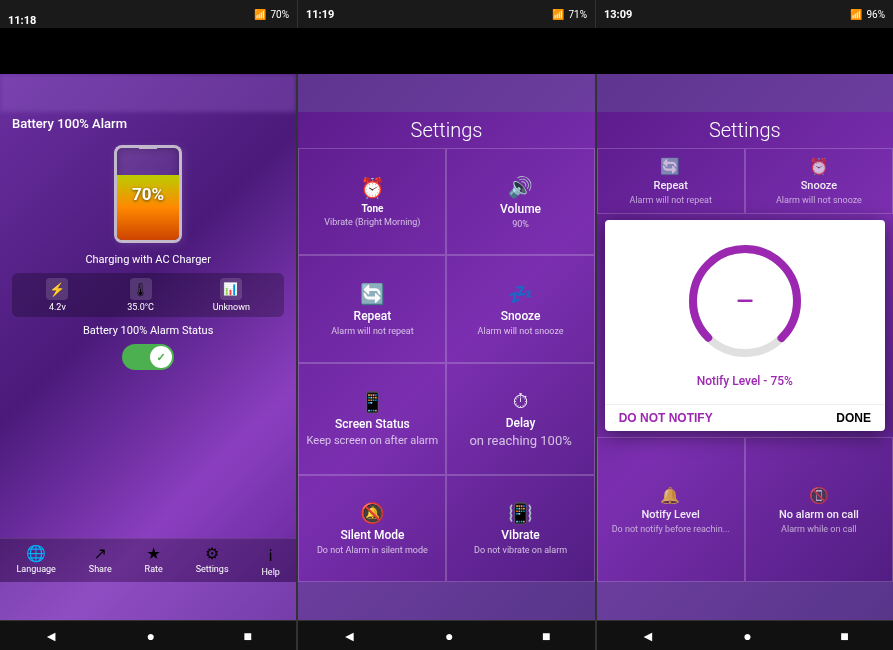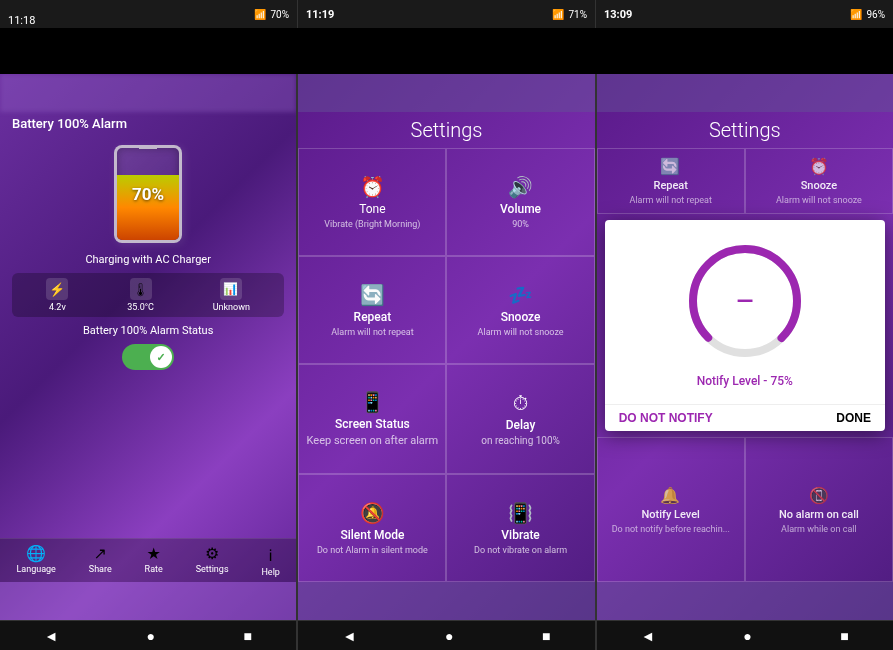--- a/index.html
+++ b/index.html
@@ -35,21 +35,21 @@
     }
   </style>
 </head>
 <body>
 
 <div style="width:893px; height:650px; display:flex; flex-direction:column;">
 
   <div style="display:flex; height:28px; background:#000;">
 
     <div style="flex:1; display:flex; align-items:center; justify-content:space-between; padding:0 8px; background:#1a1a1a;">
-      <span style="color:#fff; font-size:11px; font-weight:normal;margin-top:12px;">11:18</span>
+      <span style="color:#fff; font-size:11px; font-weight:bold;margin-top:12px;">11:18</span>
       <div style="display:flex; align-items:center; gap:4px; color:#fff; font-size:10px;">
         <span>📶</span>
         <span>70%</span>
       </div>
     </div>
     <div style="width:1px; background:#333;"></div>
 
     <div style="flex:1; display:flex; align-items:center; justify-content:space-between; padding:0 8px; background:#1a1a1a;">
       <span style="color:#fff; font-size:11px; font-weight:bold;">11:19</span>
       <div style="display:flex; align-items:center; gap:4px; color:#fff; font-size:10px;">
@@ -156,21 +156,21 @@
     <div class="screen2">
 
       <div style="height:38px; background:rgba(100,80,150,0.5);"></div>
 
       <div style="color:#fff; font-size:20px; text-align:center; padding:6px 0; font-weight:300;">Settings</div>
 
       <div style="display:grid; grid-template-columns:1fr 1fr; flex:1;">
 
         <div style="border:1px solid rgba(255,255,255,0.2); display:flex; flex-direction:column; align-items:center; justify-content:center; padding:10px 6px; gap:3px; cursor:pointer;">
           <span style="font-size:20px; color:#fff;">⏰</span>
-          <span style="color:#fff; font-size:12px; font-weight:400;">Tone</span>
+          <span style="color:#fff; font-size:10px; font-weight:700;">Tone</span>
           <span style="color:rgba(255,255,255,0.7); font-size:9px; text-align:center;">Vibrate (Bright Morning)</span>
         </div>
 
         <div style="border:1px solid rgba(255,255,255,0.2); display:flex; flex-direction:column; align-items:center; justify-content:center; padding:10px 6px; gap:3px; cursor:pointer;">
           <span style="font-size:20px; color:#fff;">🔊</span>
           <span style="color:#fff; font-size:12px; font-weight:500;">Volume</span>
           <span style="color:rgba(255,255,255,0.7); font-size:9px;">90%</span>
         </div>
 
         <div style="border:1px solid rgba(255,255,255,0.2); display:flex; flex-direction:column; align-items:center; justify-content:center; padding:10px 6px; gap:3px; cursor:pointer;">
@@ -187,21 +187,21 @@
 
         <div style="border:1px solid rgba(255,255,255,0.2); display:flex; flex-direction:column; align-items:center; justify-content:center; padding:10px 6px; gap:3px; cursor:pointer;">
           <span style="font-size:20px; color:#fff;">📱</span>
           <span style="color:#fff; font-size:12px; font-weight:500;">Screen Status</span>
           <span style="color:rgba(255,255,255,0.7); font-size:11px; text-align:left;">Keep screen on after alarm</span>
         </div>
 
         <div style="border:1px solid rgba(255,255,255,0.2); display:flex; flex-direction:column; align-items:center; justify-content:center; padding:10px 6px; gap:3px; cursor:pointer;">
           <span style="font-size:20px; color:#fff;">⏱</span>
           <span style="color:#fff; font-size:12px; font-weight:500;">Delay</span>
-          <span style="color:rgba(255,255,255,0.7); font-size:10px; text-align:right;">on reaching 100%</span>
+          <span style="color:rgba(255,255,255,0.7); font-size:13px; text-align:right;">on reaching 100%</span>
         </div>
 
         <div style="border:1px solid rgba(255,255,255,0.2); display:flex; flex-direction:column; align-items:center; justify-content:center; padding:10px 6px; gap:3px; cursor:pointer;">
           <span style="font-size:20px; color:#fff;">🔕</span>
           <span style="color:#fff; font-size:12px; font-weight:500;">Silent Mode</span>
           <span style="color:rgba(255,255,255,0.7); font-size:9px; text-align:center;">Do not Alarm in silent mode</span>
         </div>
 
         <div style="border:1px solid rgba(255,255,255,0.2); display:flex; flex-direction:column; align-items:center; justify-content:center; padding:10px 6px; gap:3px; cursor:pointer;">
           <span style="font-size:20px; color:#fff;">📳</span>

